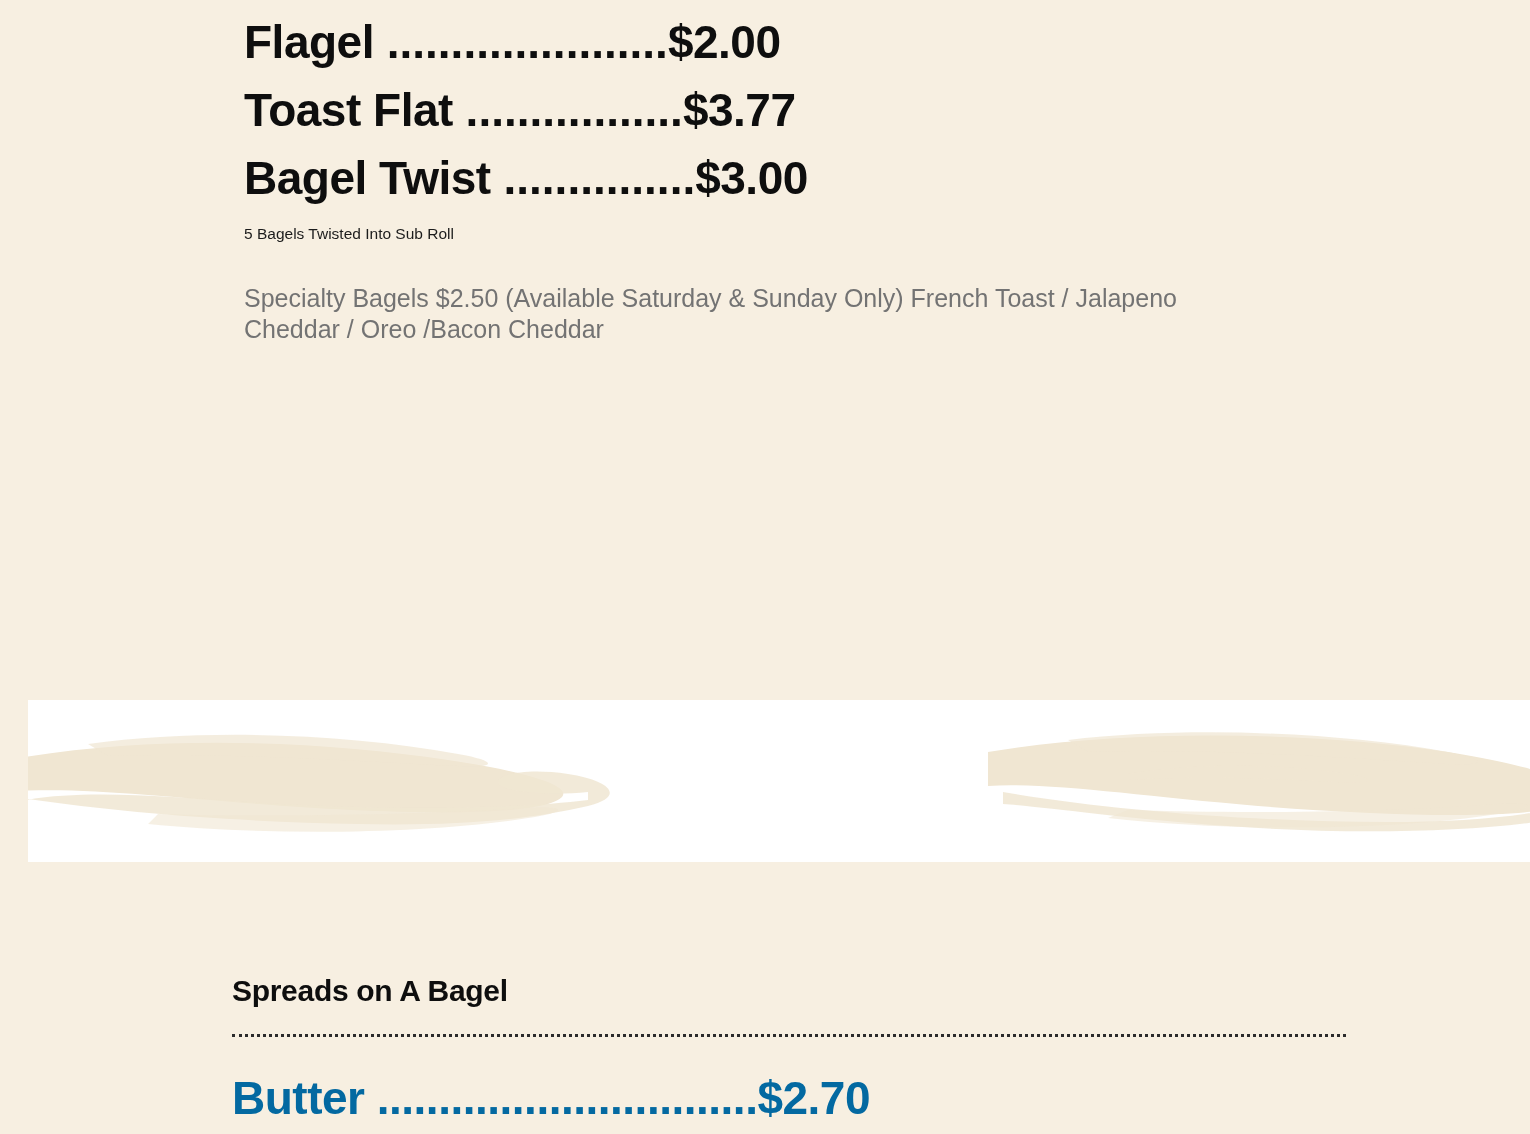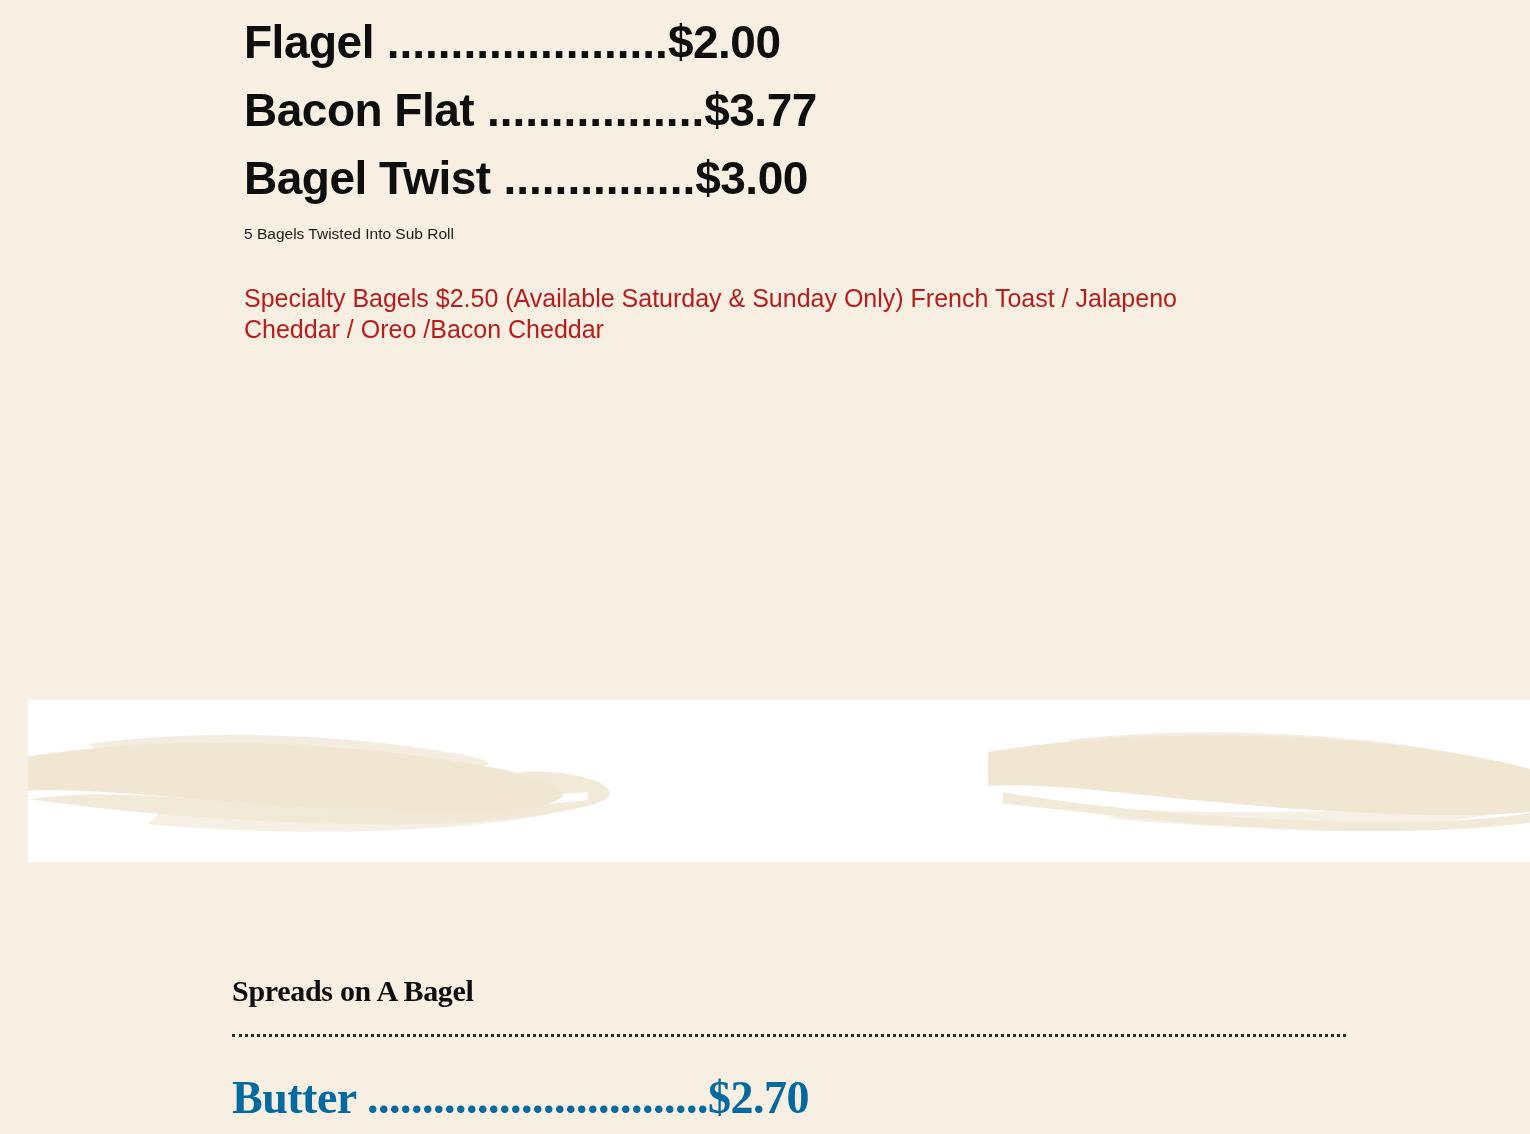--- a/index.html
+++ b/index.html
@@ -53,21 +53,21 @@
     font-size: 15.5px;
     line-height: 20px;
     color: #1c1c1c;
     font-weight: 400;
   }
 
   .specialty {
     margin-top: 44px;
     font-size: 25px;
     line-height: 31px;
-    color: #b91c1c;
+    color: #737373;
     font-weight: 400;
     max-width: 1010px;
   }
 
   
   .divider {
     position: absolute;
     left: 0;
     top: 700px;
     width: 1530px;
@@ -87,21 +87,20 @@
   
   .section-bottom {
     position: absolute;
     left: 0;
     top: 862px;
     width: 1296px;
     height: 272px;
     background: #f7efe1;
     box-sizing: border-box;
     padding: 0 0 0 204px;
-    font-family: Liberation Serif, serif;
   }
 
   .cat-title {
     position: absolute;
     left: 204px;
     top: 112px;
     font-size: 30px;
     font-weight: 700;
     color: #0e0e0e;
     letter-spacing: -0.3px;
@@ -139,21 +138,21 @@
 
 <div class="page">
 
   <div class="section-top">
 
     <div class="price-line r1">
       <span>Flagel</span><span class="dots"> ......................</span><span>$2.00</span>
     </div>
 
     <div class="price-line r2">
-      <span>Bacon Flat</span><span class="dots"> .................</span><span>$3.77</span>
+      <span>Toast Flat</span><span class="dots"> .................</span><span>$3.77</span>
     </div>
 
     <div class="price-line r3">
       <span>Bagel Twist</span><span class="dots"> ...............</span><span>$3.00</span>
     </div>
 
     <div class="note r-note">5 Bagels Twisted Into Sub Roll</div>
 
     <div class="specialty r-spec">Specialty Bagels $2.50 (Available Saturday &amp; Sunday Only) French Toast / Jalapeno Cheddar / Oreo /Bacon Cheddar</div>
   </div>

